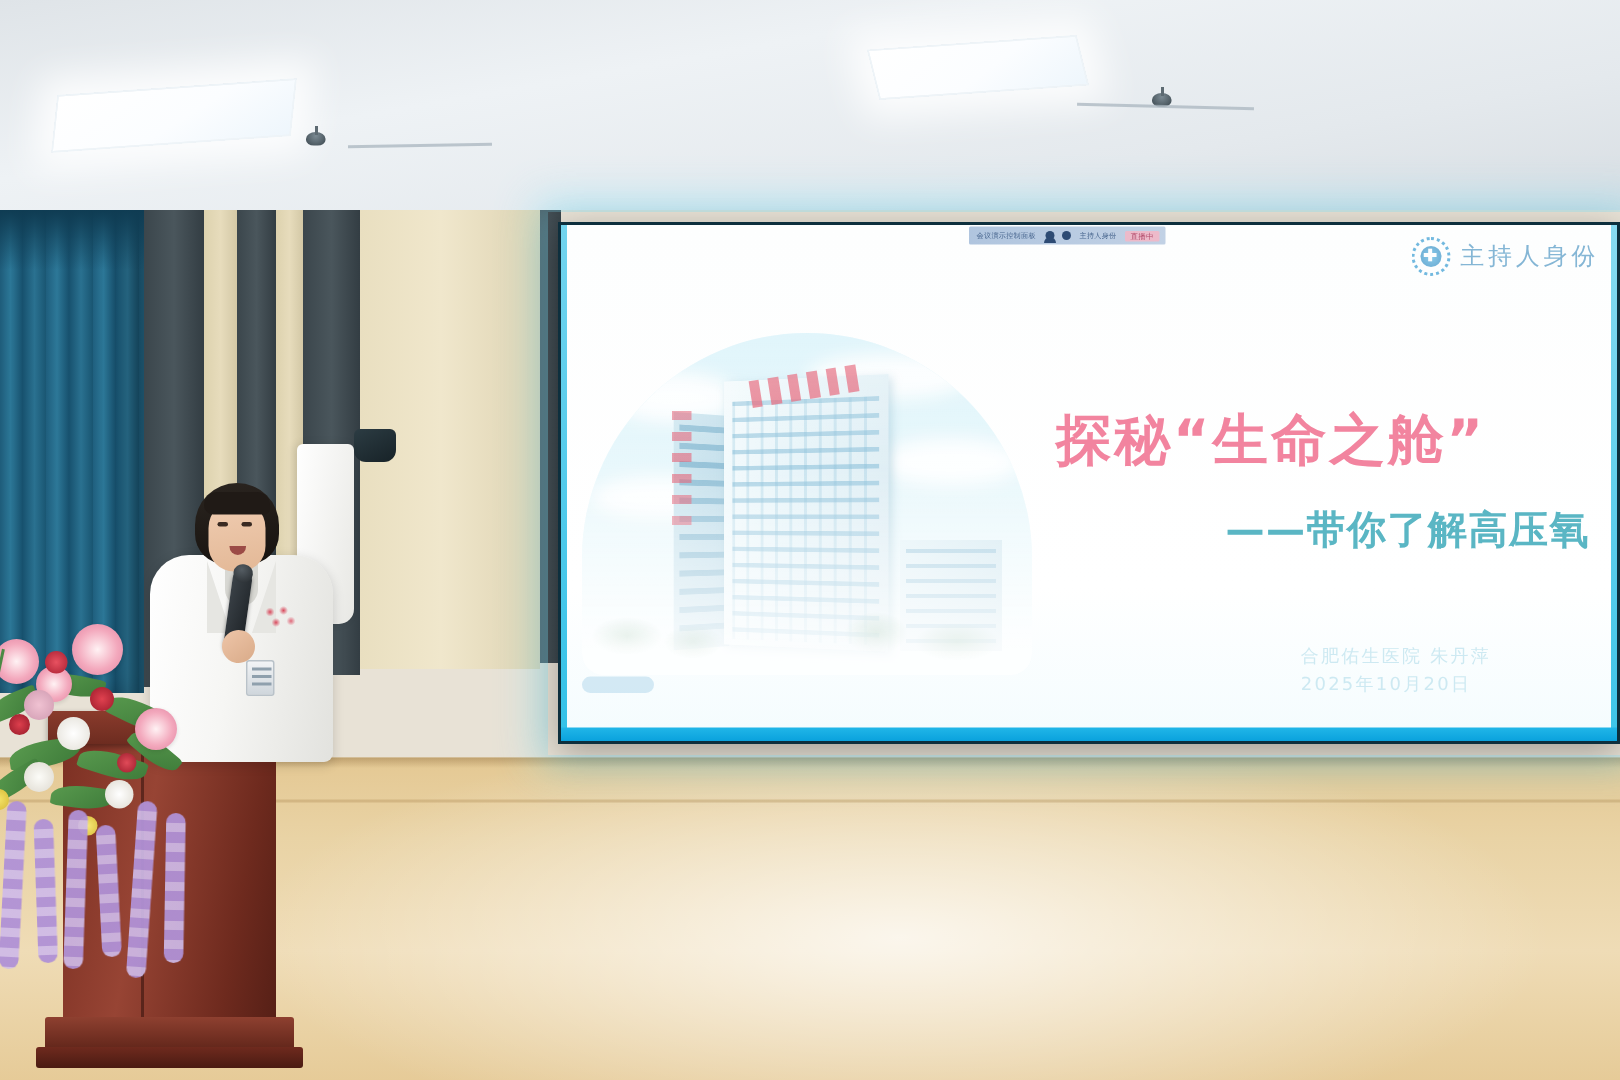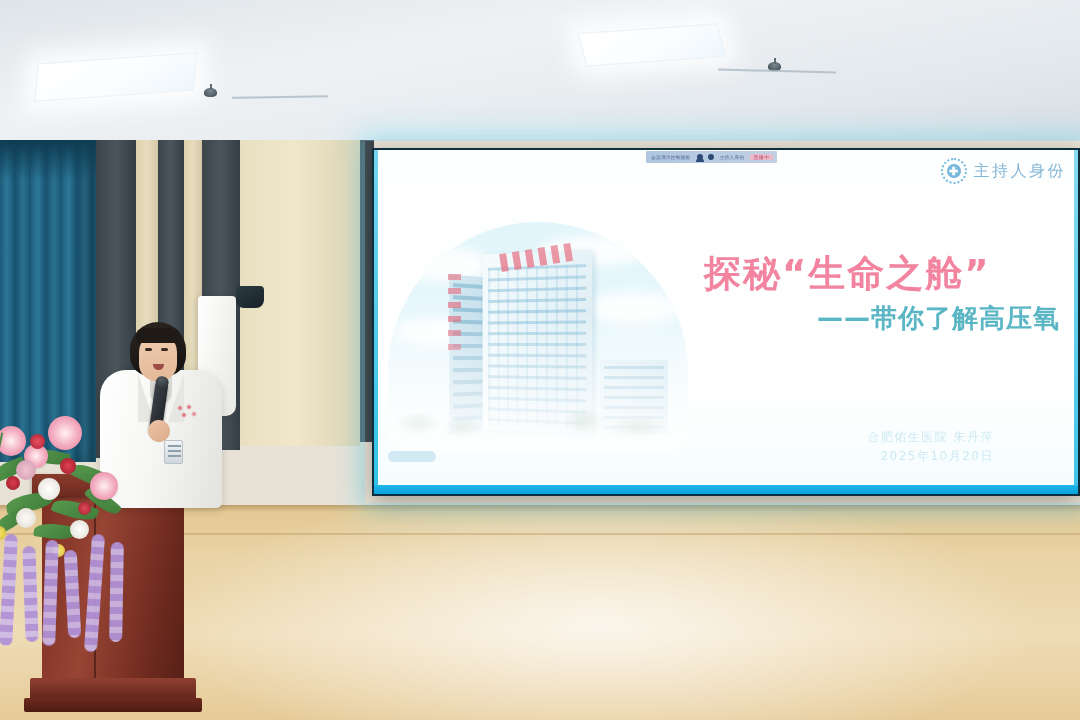--- a/index.html
+++ b/index.html
@@ -217,41 +217,41 @@
       radial-gradient(ellipse 30px 20px at 196px 28px, #4f946d, rgba(79,148,109,0) 70%),
       radial-gradient(ellipse 40px 18px at 250px 34px, #589a73, rgba(88,154,115,0) 70%);
     opacity: .62;
   }
   .photo-fade {
     position:absolute; inset:0;
     background: linear-gradient(180deg, rgba(255,255,255,0.28) 0%, rgba(255,255,255,0.05) 40%, rgba(255,255,255,0.85) 92%);
   }
 
   
-  .slide-title-block { position: absolute; left: 330px; top: 104px; width: 360px; }
+  .slide-title-block { position: absolute; left: 330px; top: 124px; width: 360px; }
   .title-main {
     font-family: "DejaVu Sans", sans-serif;
     font-size: 37px; font-weight: bold; color: #f2849f;
     letter-spacing: 2px; white-space: nowrap; line-height: 1.1;
   }
   .title-sub {
-    margin-top: 6px; text-align: right; padding-right: 4px;
+    margin-top: 21px; text-align: right; padding-right: 4px;
     font-family: "DejaVu Sans", sans-serif;
     font-size: 26px; font-weight: bold; color: #5ab6c4;
     letter-spacing: 1px; white-space: nowrap;
   }
   .title-en {
     margin-top: 7px; text-align: center;
     font-size: 19px; color: #8fb9c4; letter-spacing: 1.2px;
     white-space: nowrap;
   }
 
   .slide-footer {
     position: absolute; right: 84px; bottom: 28px;
-    text-align: right; color: #bfe3ee; opacity: .75;
+    text-align: left; color: #bfe3ee; opacity: .75;
     font-family: "DejaVu Sans", sans-serif;
   }
   .slide-footer div { font-size: 12px; letter-spacing: 1.5px; line-height: 1.6; }
 
   .slide-chip {
     position: absolute; left: 14px; bottom: 32px;
     width: 48px; height: 11px; border-radius: 6px;
     background: rgba(160,205,230,0.42);
   }
 

